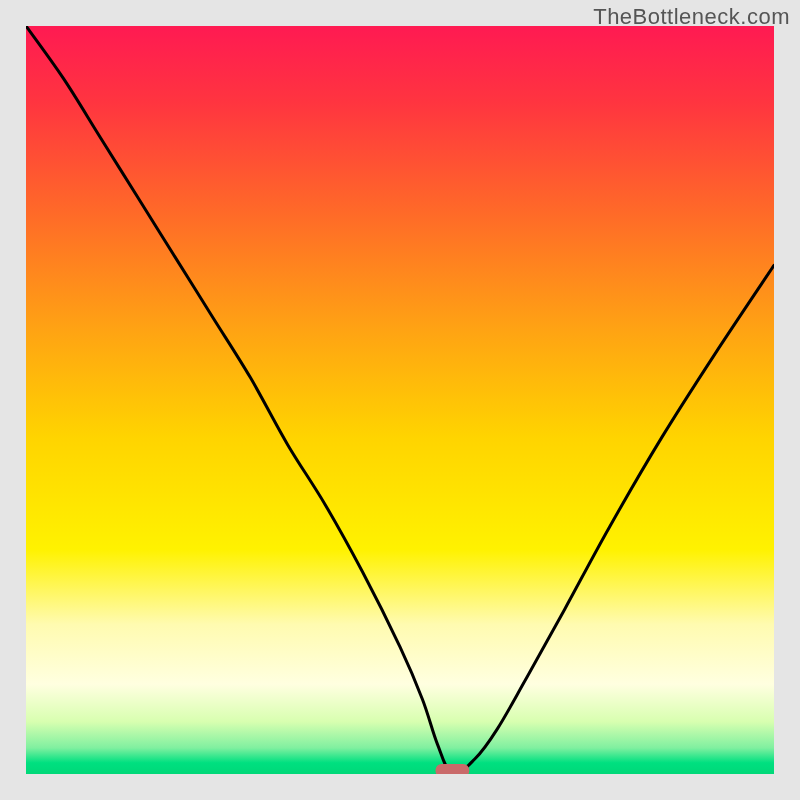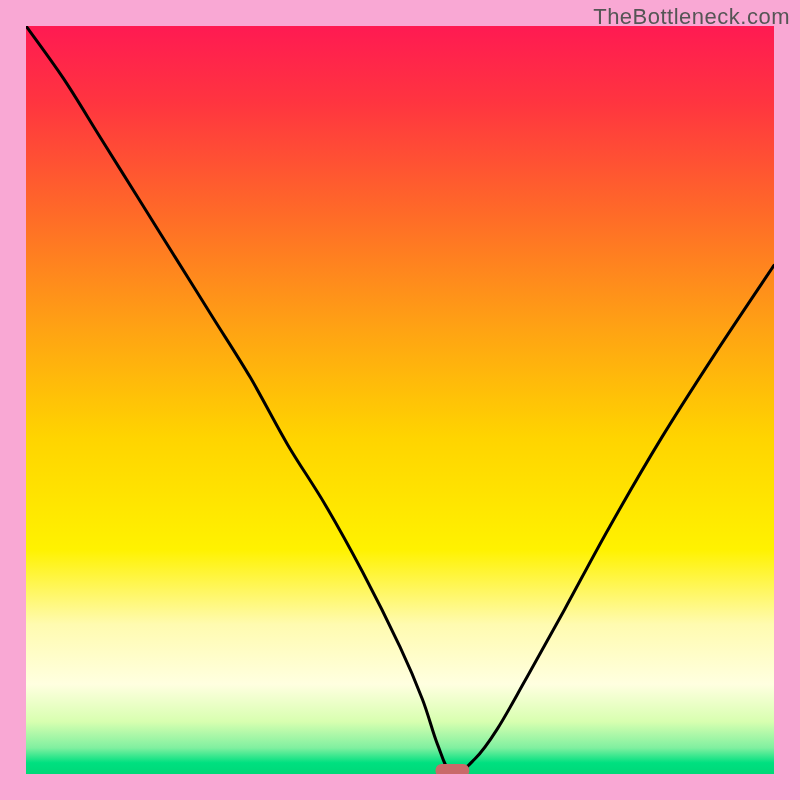--- a/index.html
+++ b/index.html
@@ -8,21 +8,21 @@
     width: 800px;
     height: 800px;
     background: #000;
     overflow: hidden;
     font-family: Arial, Helvetica, sans-serif;
   }
   .frame {
     position: relative;
     width: 800px;
     height: 800px;
-    background: #f9a8d4;
+    background: #e5e5e5;
   }
   .watermark {
     position: absolute;
     top: 4px;
     right: 10px;
     color: #555;
     font-size: 22px;
     font-weight: 500;
     letter-spacing: 0.5px;
     z-index: 10;

